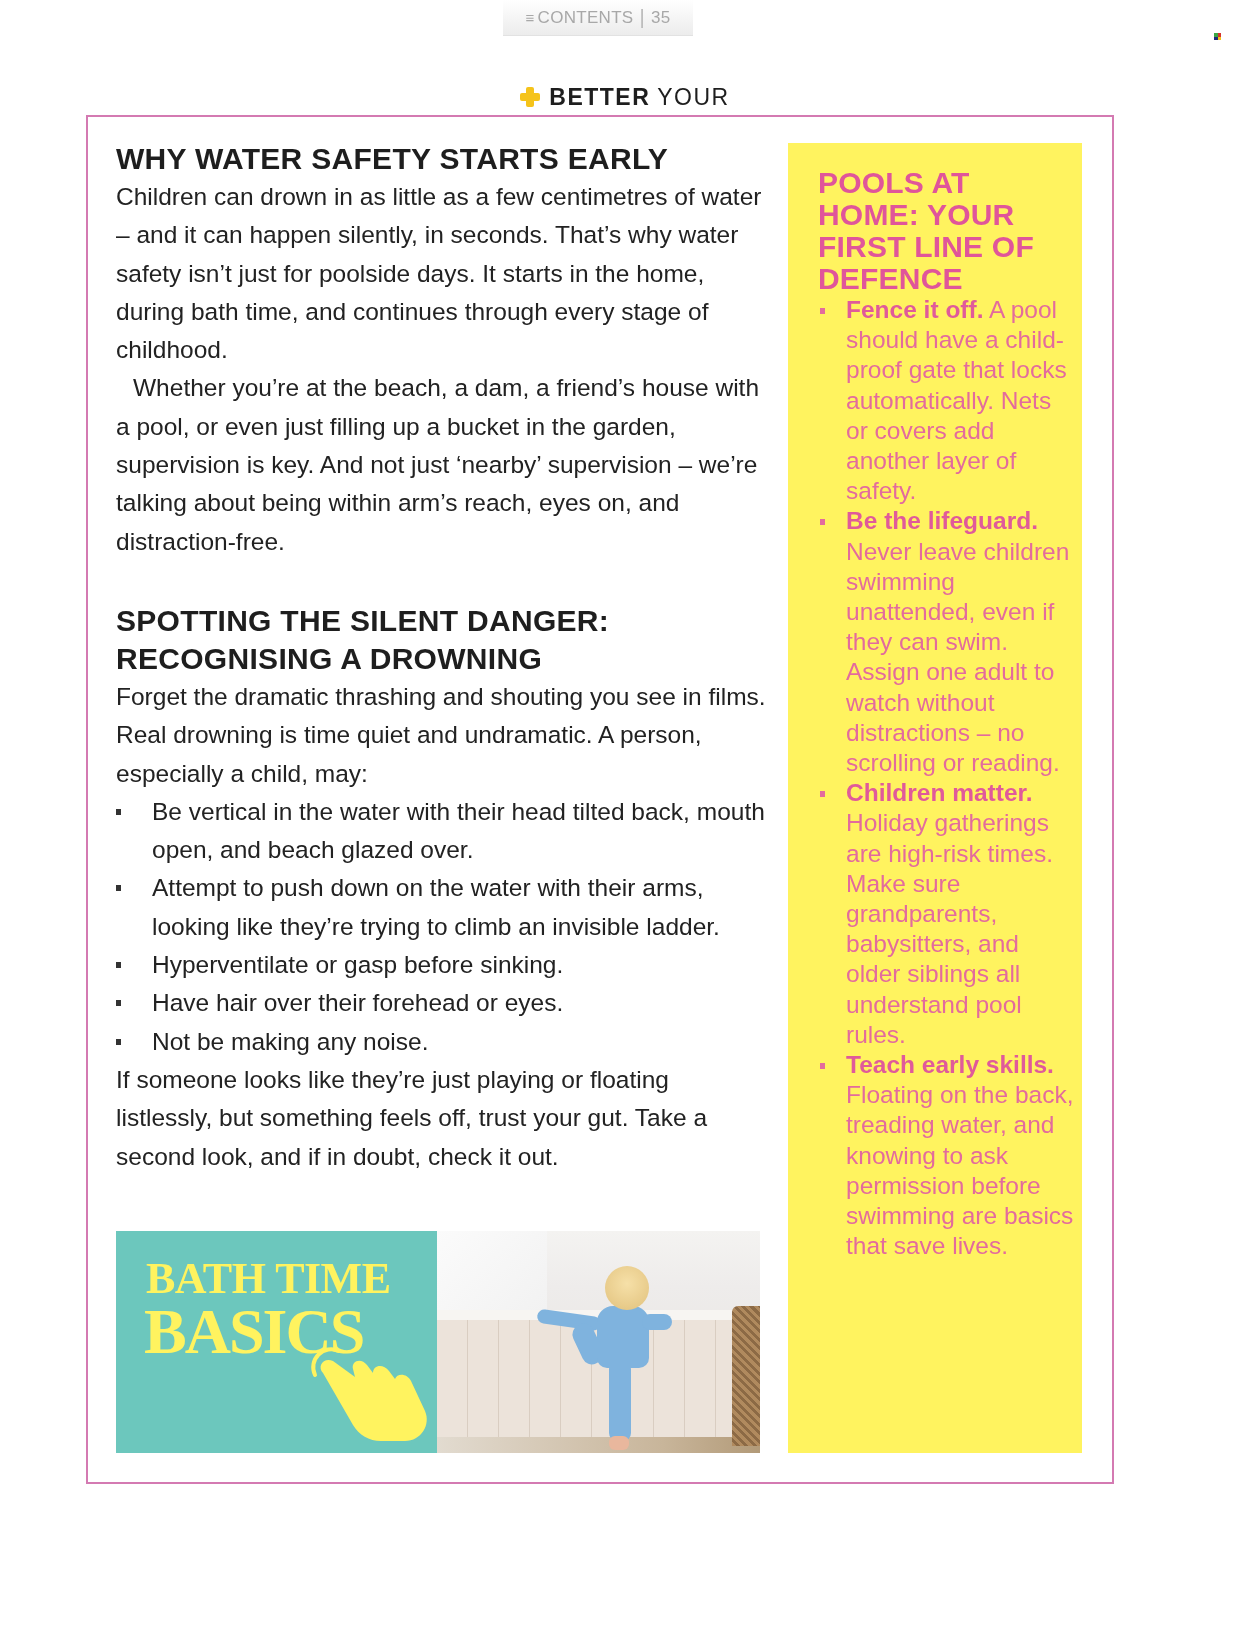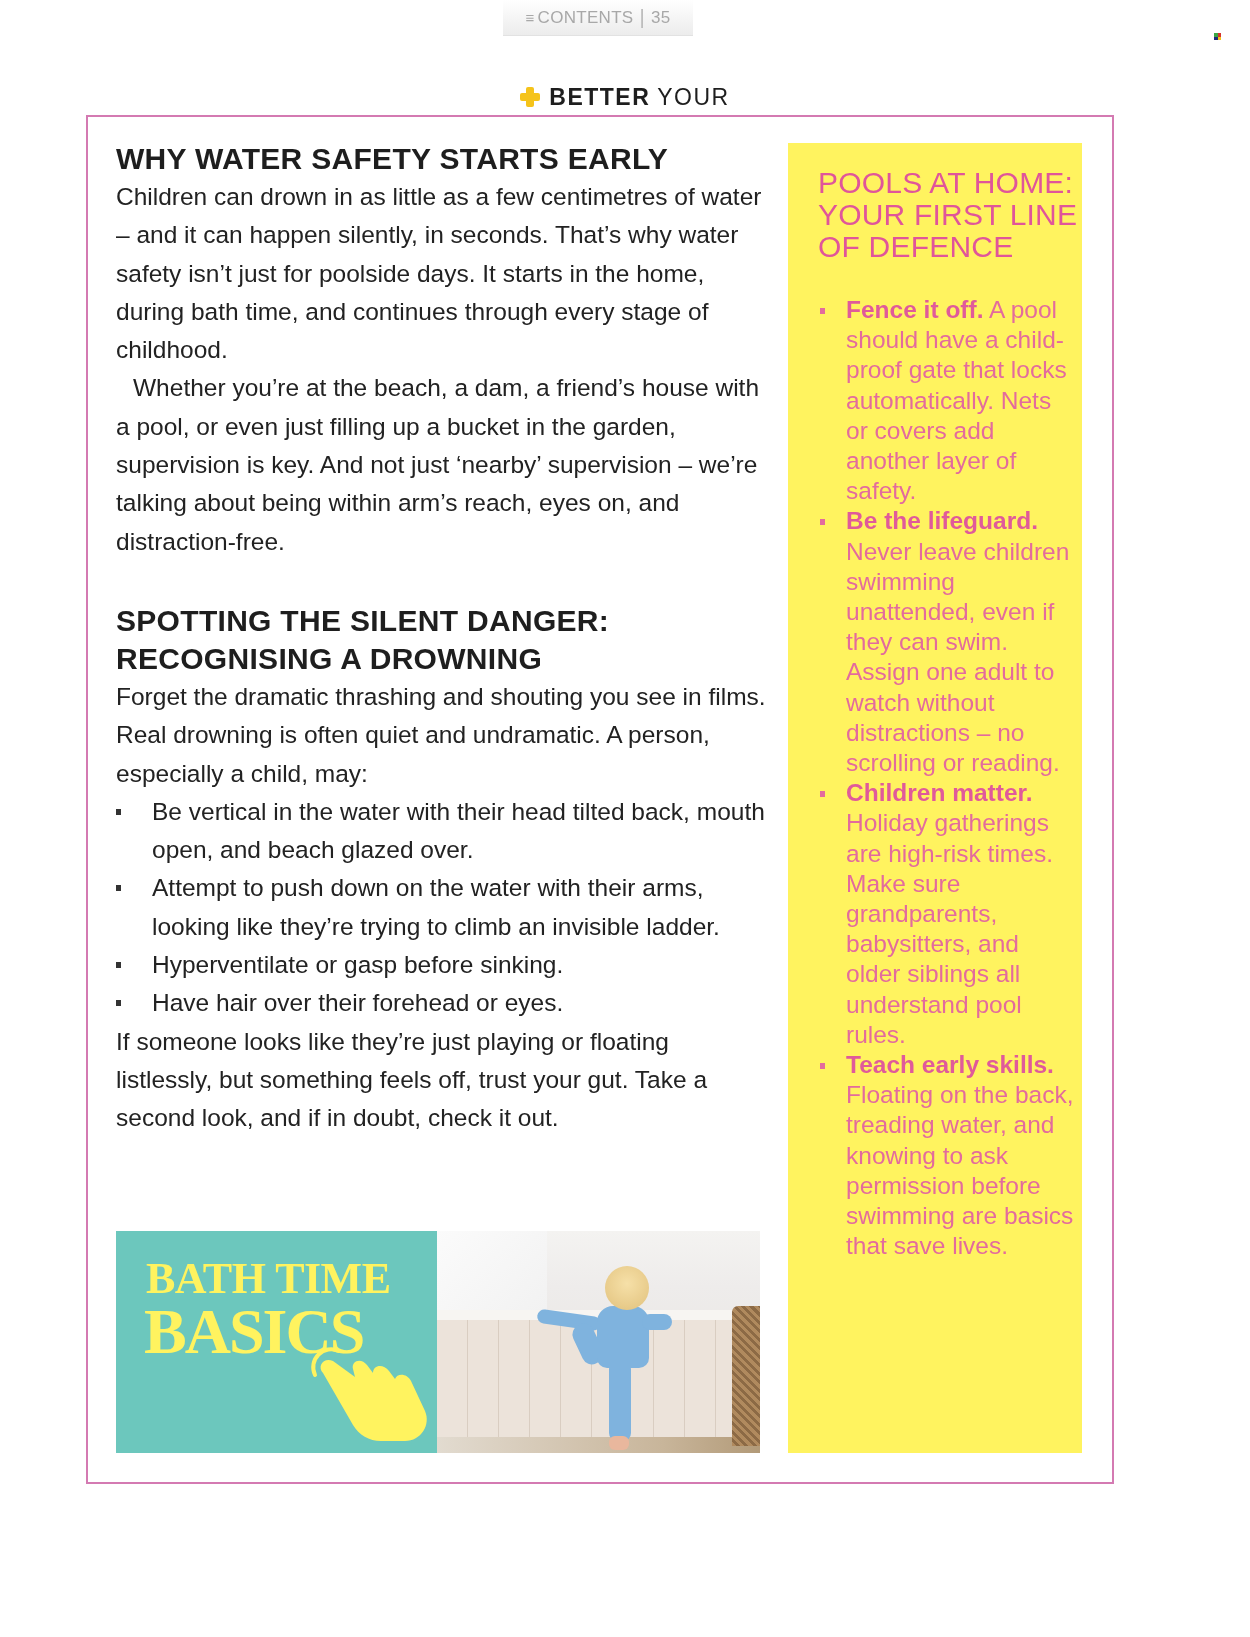--- a/index.html
+++ b/index.html
@@ -131,21 +131,21 @@
     .pointer-hand {
       position: absolute; left: 293px; top: 1333px; width: 140px; height: 110px;
     }
 
     .sidebar {
       position: absolute; left: 788px; top: 143px; width: 294px; height: 1310px;
       background: #fff35f; color: #e05a9a;
     }
     .sidebar h3 {
       position: absolute; left: 30px; top: 24px; width: 260px;
-      font-size: 30px; font-weight: 400; line-height: 32px; letter-spacing: 0.2px;
+      font-size: 30px; font-weight: 700; line-height: 32px; letter-spacing: 0.2px;
       color: #e0559a;
     }
     .sidebar ul {
       position: absolute; left: 30px; top: 152px; width: 260px; list-style: none;
     }
     .sidebar li {
       position: relative; padding-left: 28px; font-size: 24.5px; line-height: 30.2px; color: #e36b9d;
     }
     .sidebar li .dot {
       position: absolute; left: 2px; top: 13px; width: 5px; height: 6px; background: #e36b9d;
@@ -179,27 +179,28 @@
 
 <div class="left-col">
   <h2 class="main-heading">WHY WATER SAFETY STARTS EARLY</h2>
   <p class="body">Children can drown in as little as a few centimetres of water – and it can happen silently, in seconds. That’s why water safety isn’t just for poolside days. It starts in the home, during bath time, and continues through every stage of childhood.</p>
   <p class="body indent">Whether you’re at the beach, a dam, a friend’s house with a pool, or even just filling up a bucket in the garden, supervision is key. And not just ‘nearby’ supervision – we’re talking about being within arm’s reach, eyes on, and distraction-free.</p>
 
   <h2 class="main-heading sub-heading">
     <span>SPOTTING THE SILENT DANGER:</span><br>
     <span>RECOGNISING A DROWNING</span>
   </h2>
-  <p class="body">Forget the dramatic thrashing and shouting you see in films. Real drowning is often quiet and undramatic. A person, especially a child, may:</p>
+  <p class="body">Forget the dramatic thrashing and shouting you see in films. Real drowning is time quiet and undramatic. A person, especially a child, may:</p>
 
   <ul class="bullets">
     <li><span class="dot"></span><span>Be vertical in the water with their head tilted back, mouth open, and beach glazed over.</span></li>
     <li><span class="dot"></span><span>Attempt to push down on the water with their arms, looking like they’re trying to climb an invisible ladder.</span></li>
     <li><span class="dot"></span><span>Hyperventilate or gasp before sinking.</span></li>
     <li><span class="dot"></span><span>Have hair over their forehead or eyes.</span></li>
+    <li><span class="dot"></span><span>Not be making any noise.</span></li>
   </ul>
   <p class="body">If someone looks like they’re just playing or floating listlessly, but something feels off, trust your gut. Take a second look, and if in doubt, check it out.</p>
 </div>
 
 <div class="bath-banner">
   <div class="bath-left">
     <div class="bath-title-1">BATH TIME</div>
     <div class="bath-title-2">BASICS</div>
   </div>
   <div class="bath-photo" title="Toddler in blue pyjamas climbing into a bathtub">

